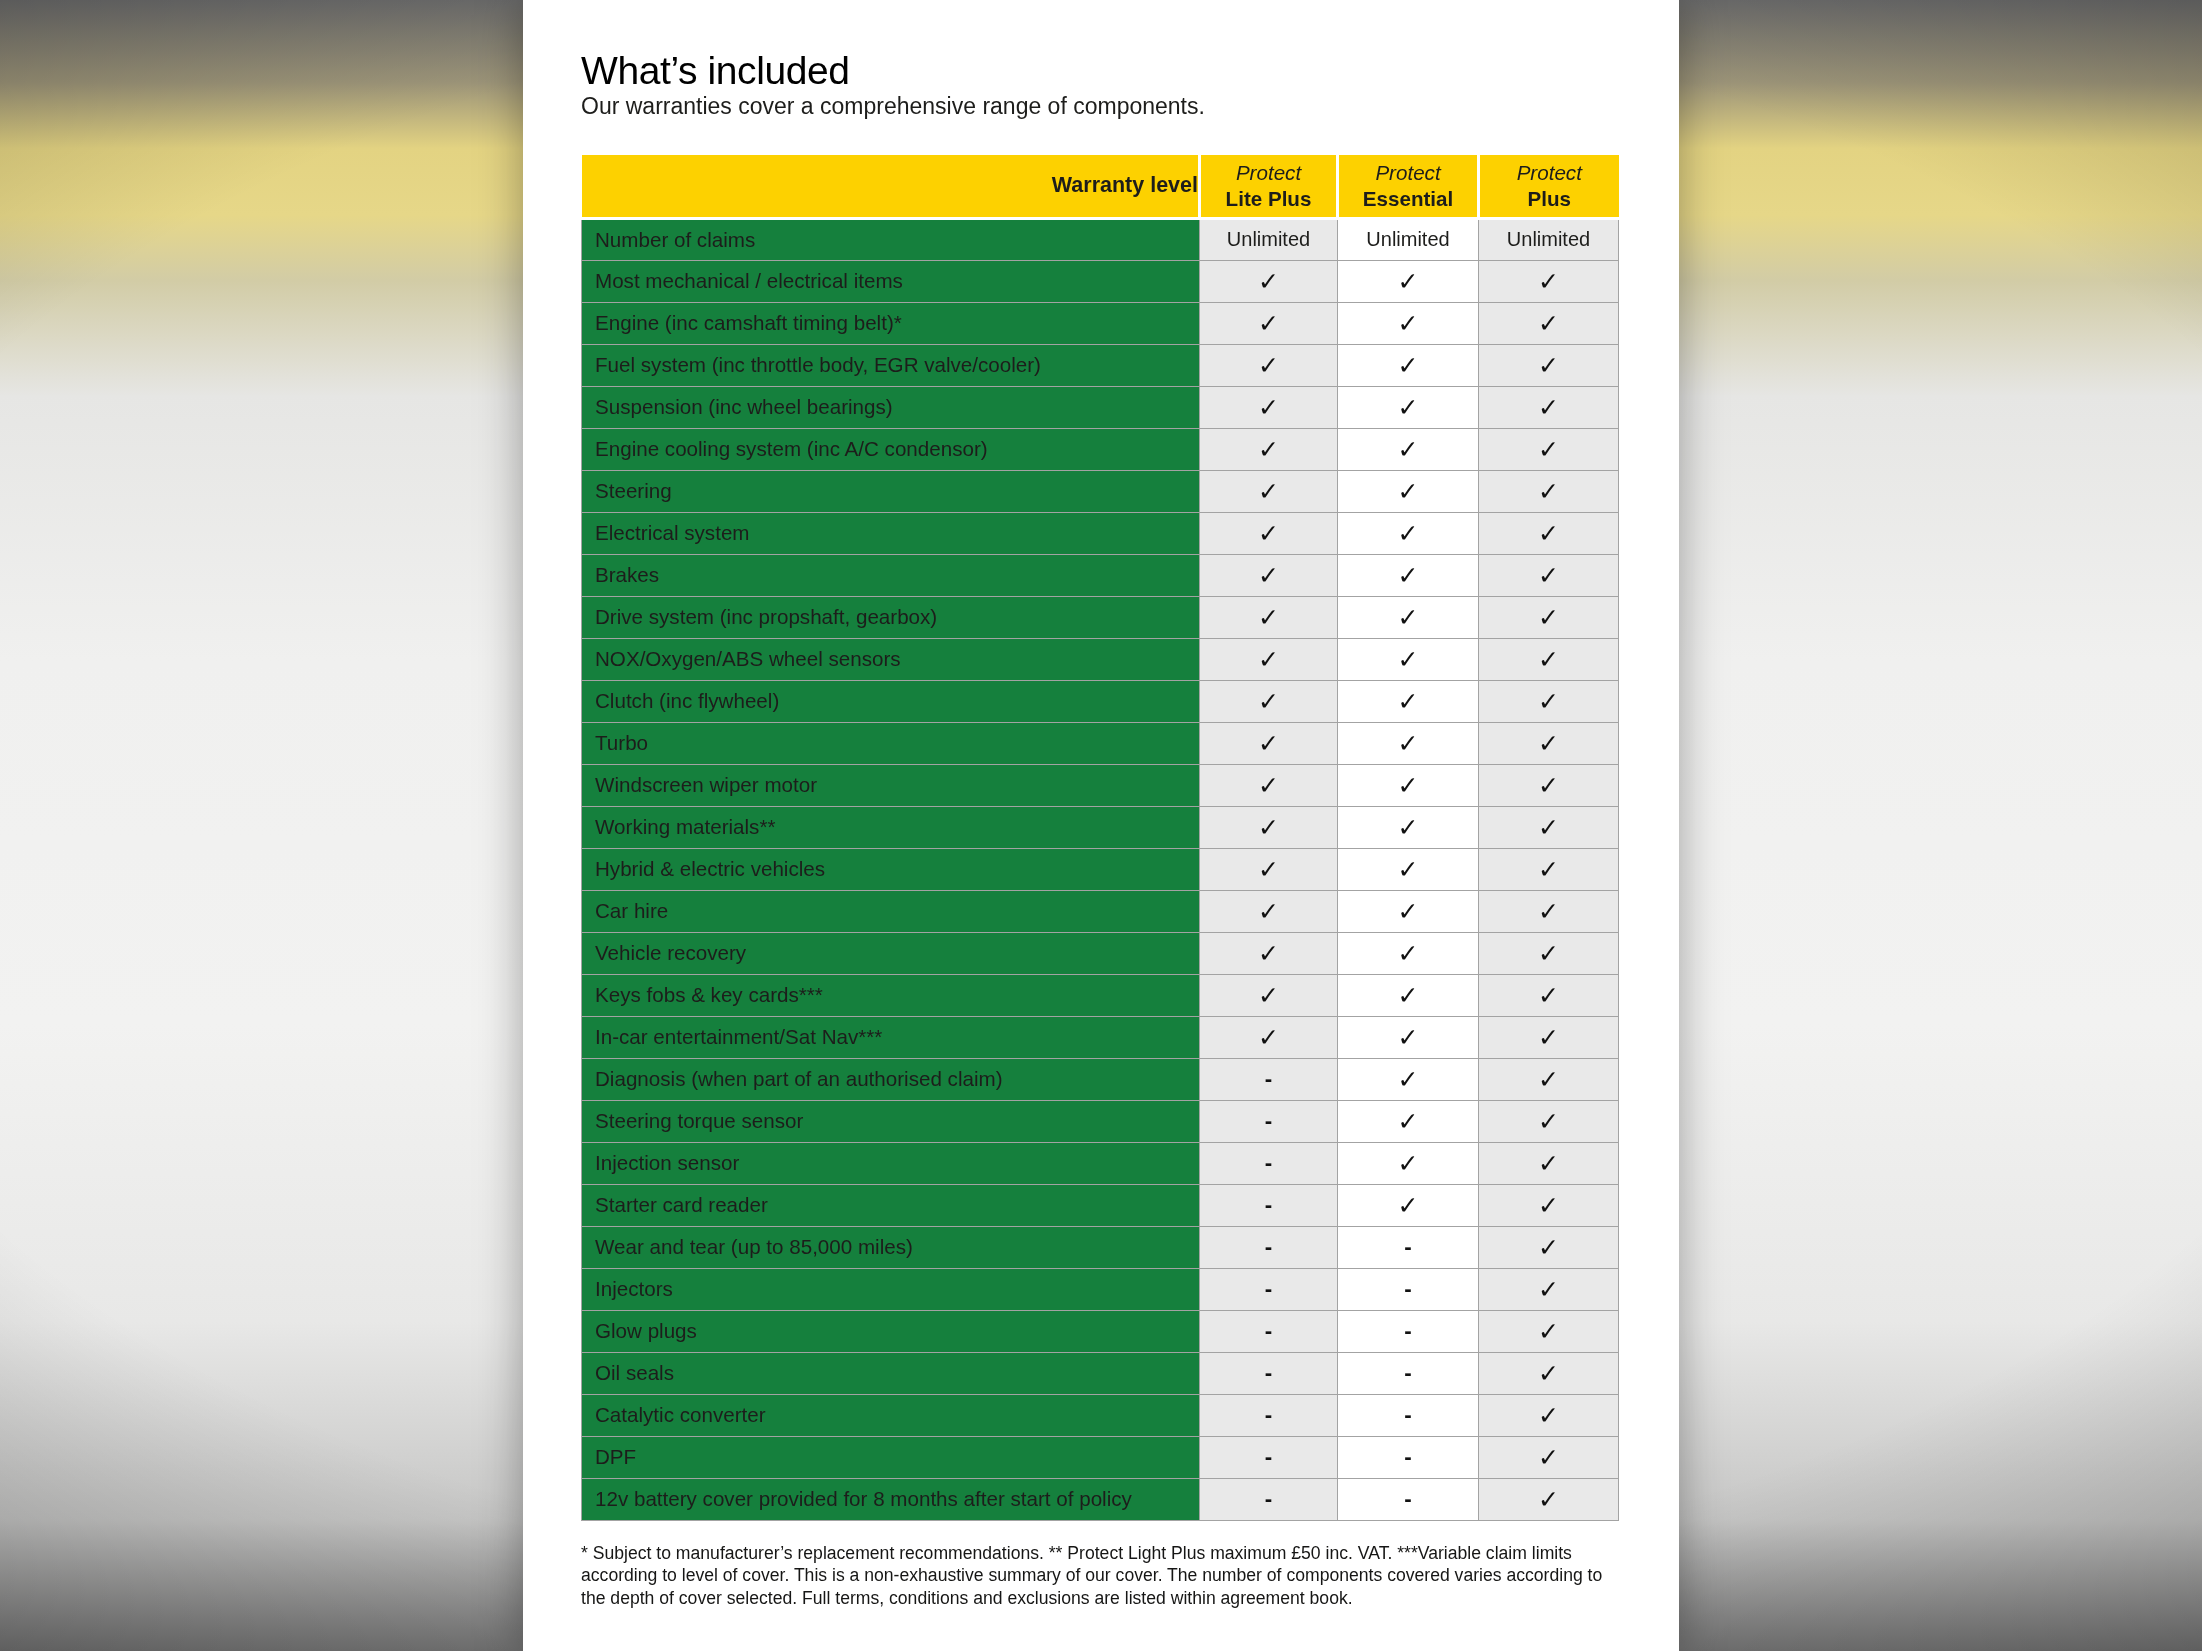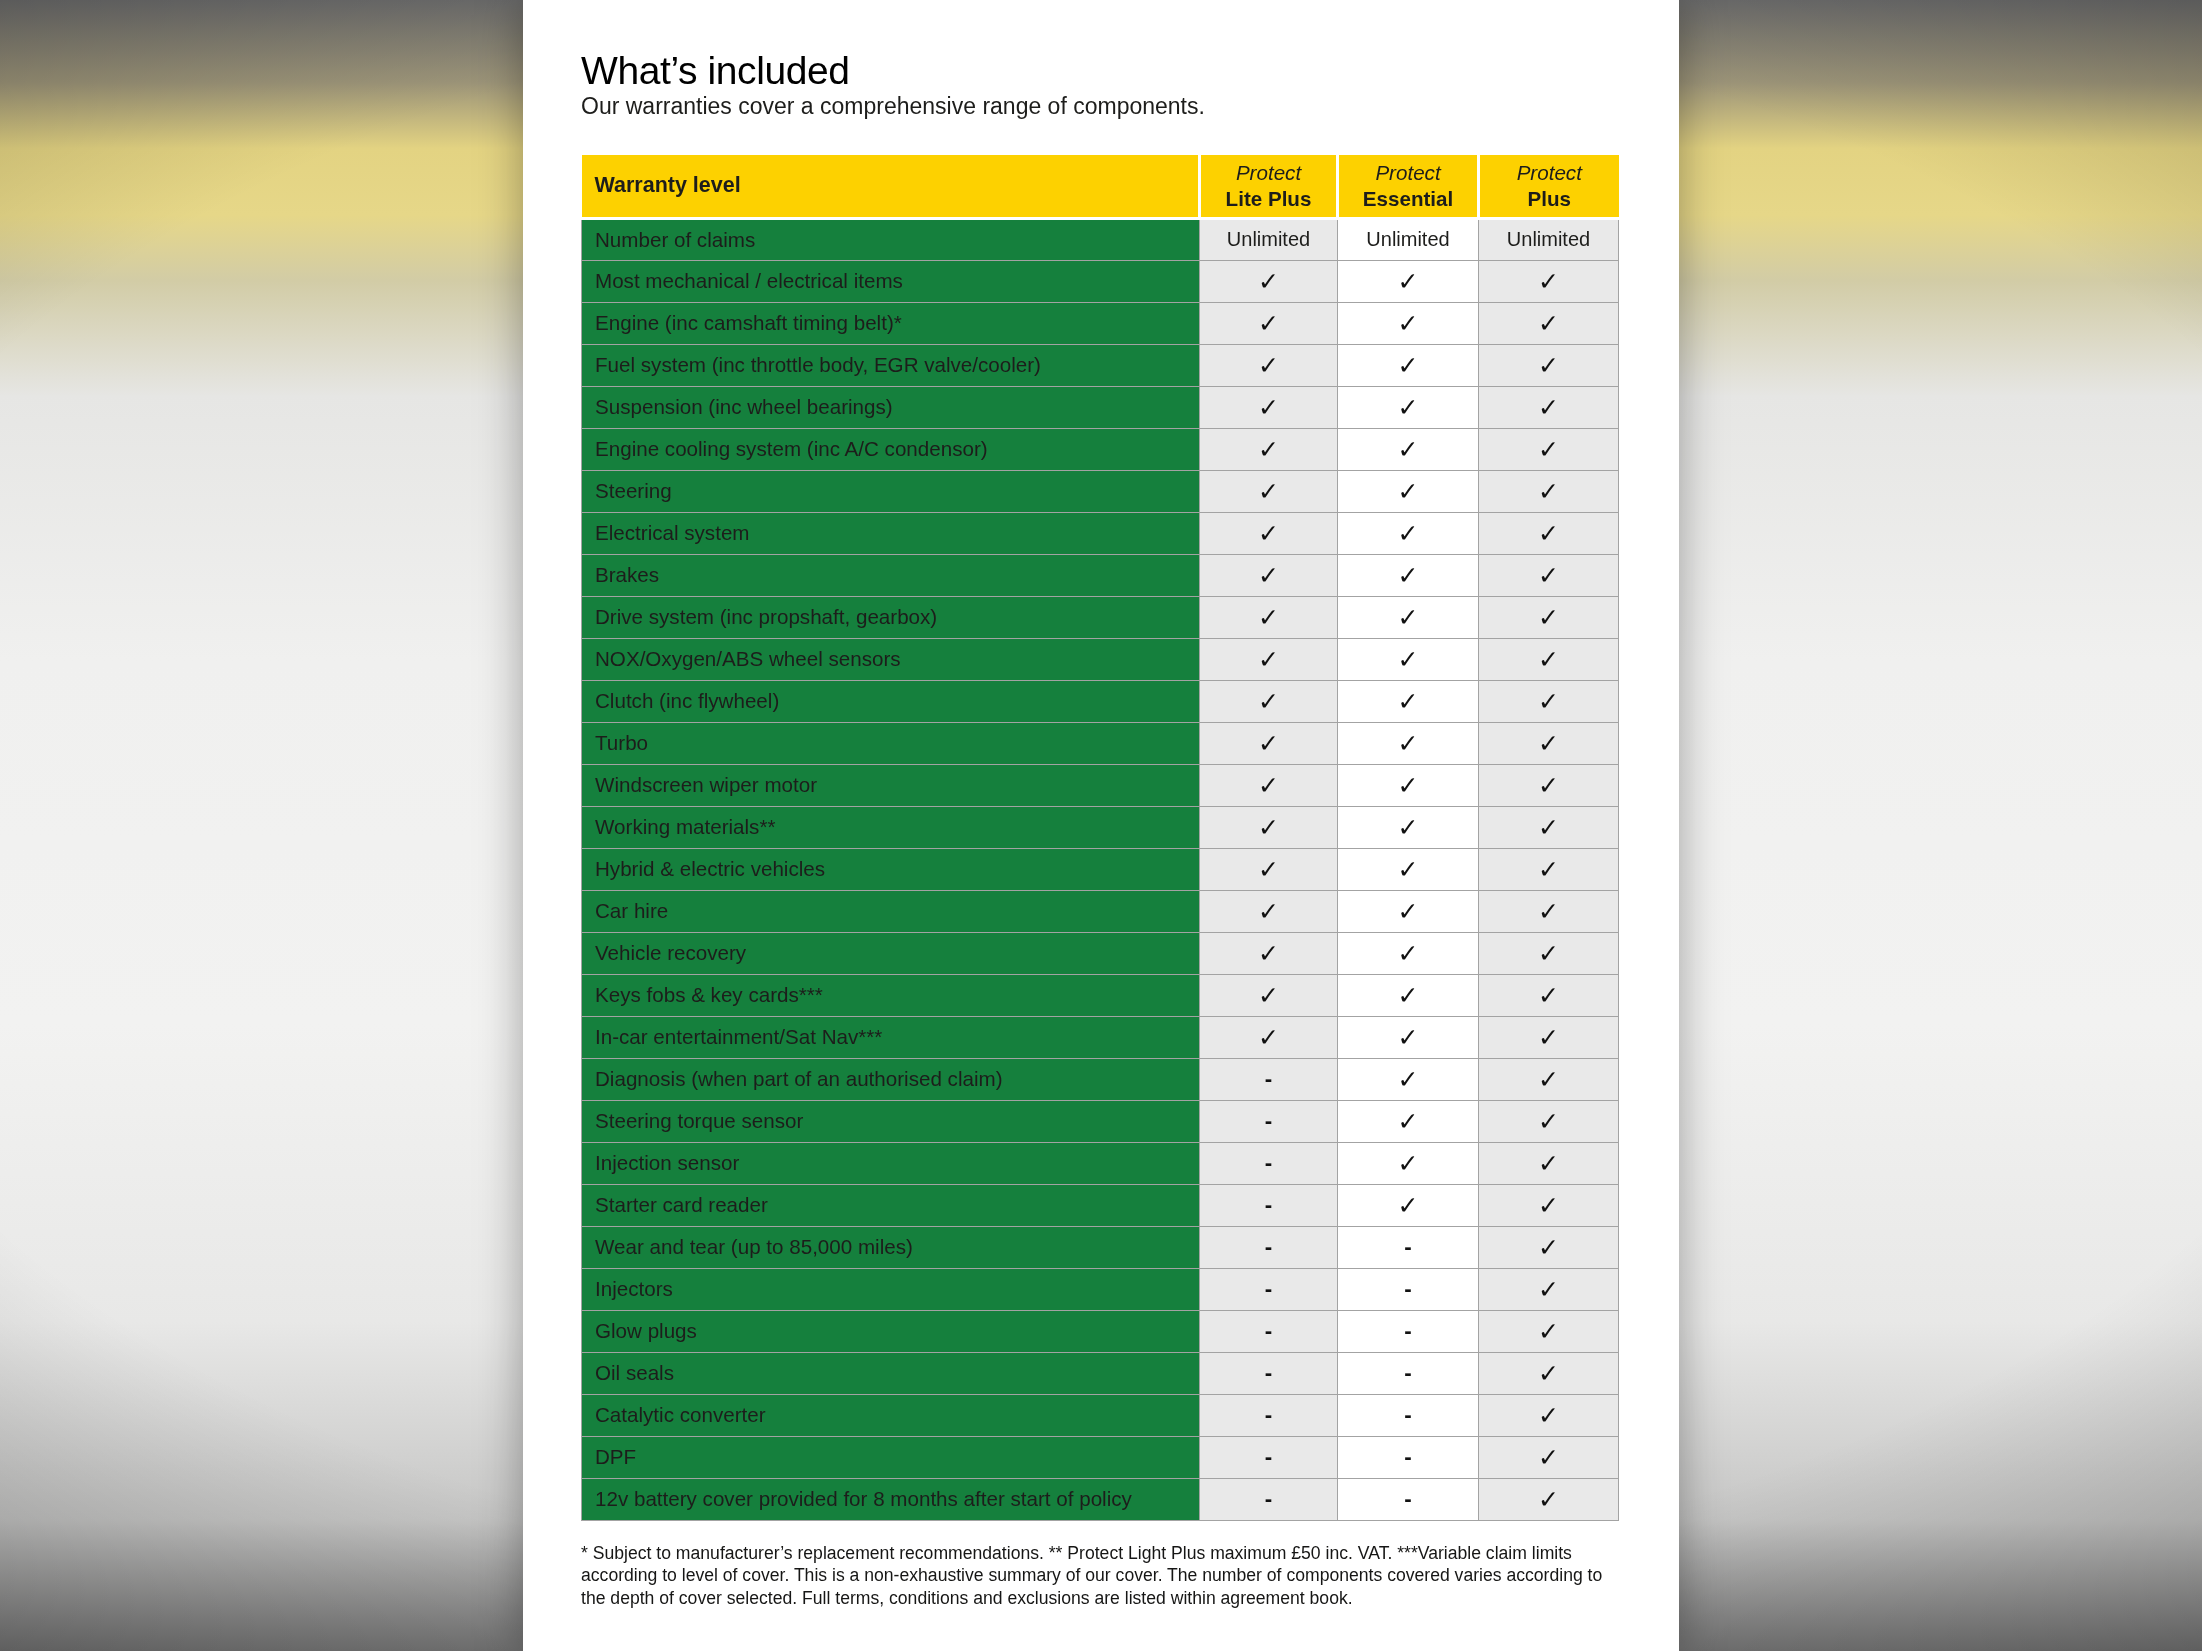--- a/index.html
+++ b/index.html
@@ -39,21 +39,21 @@
   col.c-label { width: 618px; }
   col.c-v1 { width: 138px; }
   col.c-v2 { width: 141px; }
   col.c-v3 { width: 140px; }
   thead th {
     background: #fdd100;
     height: 63px; vertical-align: middle;
     border-bottom: 3.4px solid #ffffff;
   }
   th.h-label {
-    text-align: left; padding-left: 13px;
+    text-align: right; padding-left: 13px;
     font-size: 21.5px; font-weight: 700;
   }
   th.h-plan { text-align: center; border-left: 3.4px solid #ffffff; }
   th.h-plan .l1 { display: block; font-size: 20.6px; font-weight: 400; line-height: 1.25; font-style: italic; }
   th.h-plan .l2 { display: block; font-size: 20.6px; font-weight: 700; line-height: 1.25; }
   tbody td {
     height: 42px; border: 0.9px solid #a3a3a3; vertical-align: middle;
   }
   td.label {
     background: #15803d; text-align: left; padding-left: 13px;

